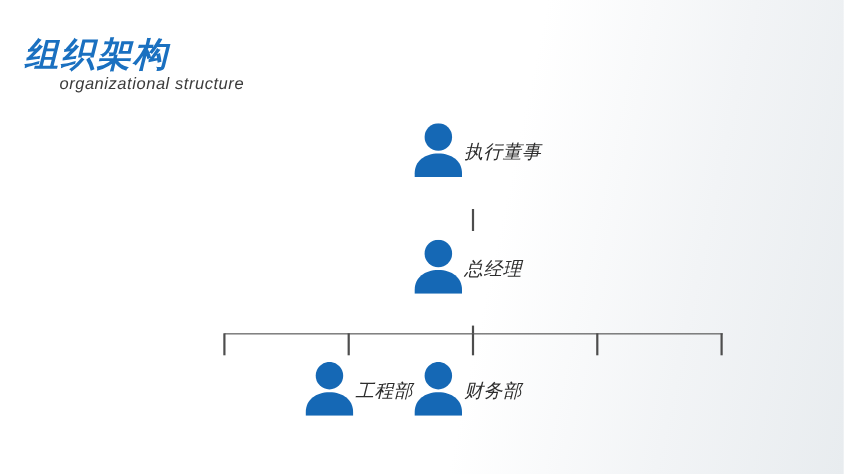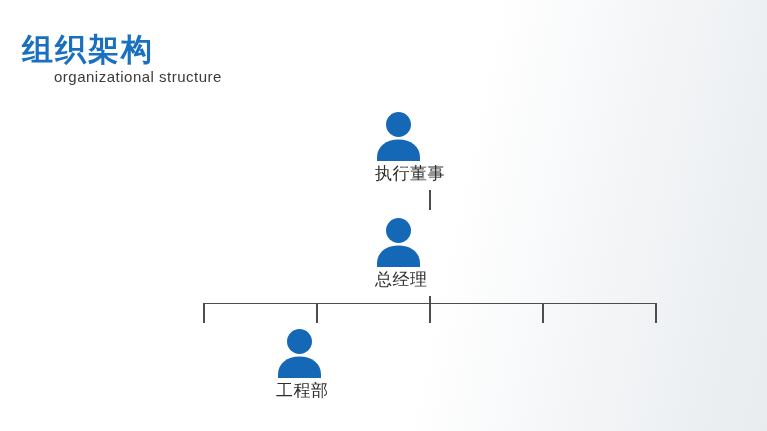--- a/index.html
+++ b/index.html
@@ -7,20 +7,21 @@
   body {
     font-family: "Liberation Sans", "DejaVu Sans", sans-serif;
     overflow: hidden;
   }
   .slide {
     position: relative;
     width: 767px;
     height: 431px;
     background: linear-gradient(102deg, #ffffff 0%, #ffffff 58%, #f2f4f6 80%, #e8ecef 100%);
     overflow: hidden;
+    font-style: italic;
   }
   .title-block {
     position: absolute;
     left: 22px;
     top: 33px;
   }
   .slide-title {
     font-size: 31px;
     line-height: 34px;
     font-weight: bold;
@@ -32,22 +33,21 @@
     line-height: 18px;
     letter-spacing: 0.5px;
     color: #3b3b3b;
     margin-top: 1px;
     margin-left: 32px;
   }
   .node {
     position: absolute;
     width: 110px;
     display: flex;
-    flex-direction: column;
-    align-items: flex-start;
+    align-items: center;
   }
   .person-icon { width: 47px; height: 49px; display: block; }
   .node-label {
     margin-top: 3px;
     font-size: 17px;
     line-height: 19px;
     letter-spacing: 0.5px;
     color: #2d2d2d;
     white-space: nowrap;
   }
@@ -107,16 +107,27 @@
       <svg class="person-icon" viewBox="0 0 47 49" xmlns="http://www.w3.org/2000/svg">
         <g fill="#1568b5">
           <circle cx="23.5" cy="12.5" r="12.5"></circle>
           <path d="M23.5 27.5 C11 27.5 2 34.5 2 45.5 L2 49 L45 49 L45 45.5 C45 34.5 36 27.5 23.5 27.5 Z"></path>
         </g>
       </svg>
     </span>
     <div class="node-label">工程部</div>
   </div>
 
+  <div class="node" style="left:375px; top:329px;">
+    <span>
+      <svg class="person-icon" viewBox="0 0 47 49" xmlns="http://www.w3.org/2000/svg">
+        <g fill="#1568b5">
+          <circle cx="23.5" cy="12.5" r="12.5"></circle>
+          <path d="M23.5 27.5 C11 27.5 2 34.5 2 45.5 L2 49 L45 49 L45 45.5 C45 34.5 36 27.5 23.5 27.5 Z"></path>
+        </g>
+      </svg>
+    </span>
+    <div class="node-label">财务部</div>
+  </div>
 
 
 
 </div>
 
 </body></html>

